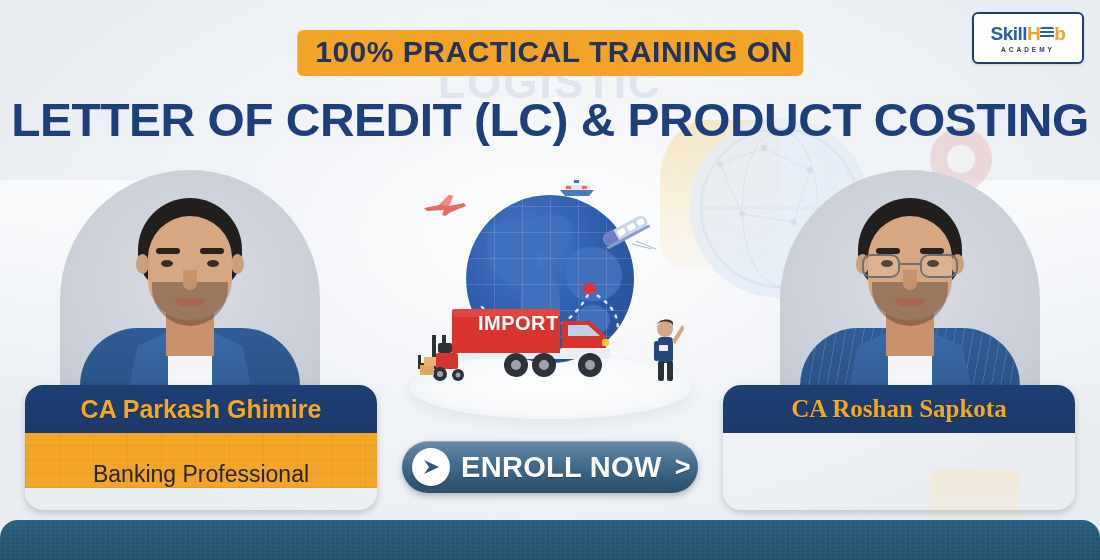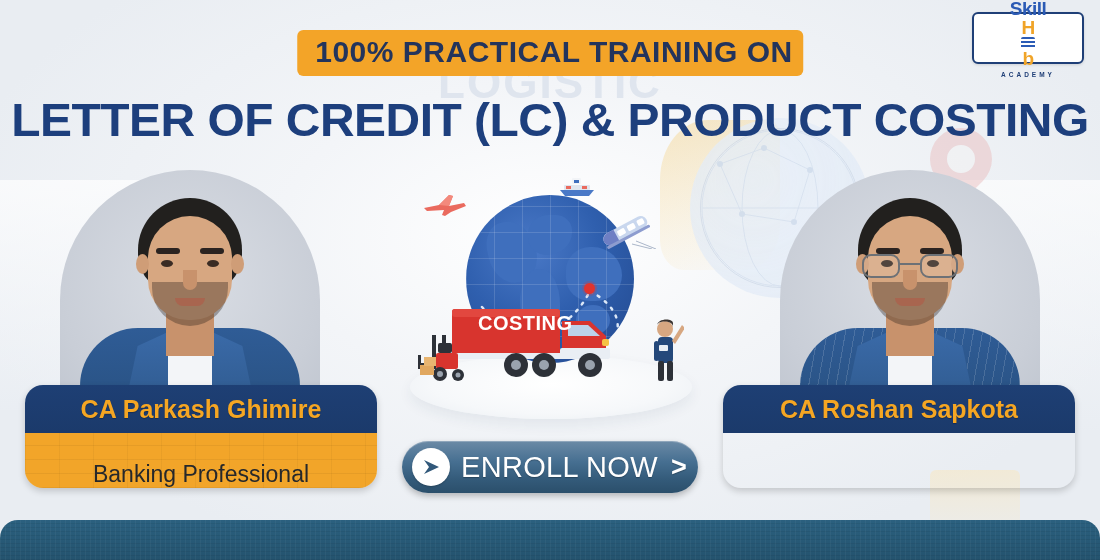--- a/index.html
+++ b/index.html
@@ -80,21 +80,21 @@
     width:112px; height:52px;
     background:#ffffff;
     border:2px solid #1f3f77;
     border-radius:6px;
     display:flex; flex-direction:column;
     align-items:center; justify-content:center;
     box-shadow:0 1px 3px rgba(0,0,0,.12);
   }
   .logo-word{
     font-size:19px; font-weight:bold; line-height:1;
-    letter-spacing:-.5px; display:flex; align-items:center;flex-direction:column;
+    letter-spacing:-.5px; display:flex; align-items:center;
   }
   .logo-skill{ color:#2b5bb5; }
   .logo-hub{ color:#f0a428; position:relative; }
   .logo-books{
     display:inline-block; width:14px; height:13px;
     background:
       linear-gradient(#2b5bb5 0 2px, transparent 2px 4px,
                       #2b5bb5 4px 6px, transparent 6px 8px,
                       #2b5bb5 8px 10px, transparent 10px 13px);
     border-radius:2px; margin:0 0px -1px 0px;
@@ -219,26 +219,26 @@
   }
   .p-stripes{
     position:absolute; bottom:0; left:50%; transform:translateX(-50%);
     width:220px; height:92px; border-radius:58px 58px 0 0;
     background:repeating-linear-gradient(100deg,
       rgba(255,255,255,.14) 0 1px, rgba(255,255,255,0) 1px 9px);
   }
 
   
   .nameplate{
-    position:absolute; top:385px; width:352px; height:103px;
+    position:absolute; top:385px; width:352px; height:125px;
     border-radius:18px; overflow:hidden;
     box-shadow:0 3px 7px rgba(0,0,0,.18);
   }
   .nameplate.left{ left:25px; }
-  .nameplate.right{ right:25px; }
+  .nameplate.right{ right:25px;font-family:Liberation Serif, serif; }
   .np-top{
     height:48px;
     background:linear-gradient(180deg,#1e3f74,#1b3a6b);
     color:#f5a623;
     font-size:25px; font-weight:bold;
     display:flex; align-items:center; justify-content:center;
     text-shadow:0 1px 1px rgba(0,0,0,.25);
   }
   .np-bot{
     height:55px;
@@ -329,21 +329,21 @@
     padding-left:10px;
     cursor:pointer;
   }
   .cta-play{
     width:38px;height:38px;border-radius:50%;
     background:#ffffff; flex:0 0 38px;
     display:flex; align-items:center; justify-content:center;
     box-shadow:0 1px 2px rgba(0,0,0,.2);
   }
   .cta-label{
-    color:#ffffff; font-size:29px; font-weight:normal; letter-spacing:.3px;
+    color:#ffffff; font-size:29px; font-weight:bold; letter-spacing:.3px;
     text-shadow:0 1px 1px rgba(0,0,0,.25);
     white-space:nowrap;
   }
   .cta-chev{
     color:#ffffff; font-size:27px; font-weight:bold; margin-left:2px;
     text-shadow:0 1px 1px rgba(0,0,0,.25);
   }
 
   
   .bottom-bar{
@@ -511,21 +511,21 @@
       <rect x="110" y="43" width="50" height="9" rx="2" fill="#e9eef4"></rect>
       <rect x="2" y="48" width="158" height="6" rx="2" fill="#e9eef4"></rect>
       <circle cx="66" cy="60" r="12" fill="#2d3138"></circle>
         <circle cx="66" cy="60" r="5" fill="#9aa3ae"></circle>
       <circle cx="94" cy="60" r="12" fill="#2d3138"></circle>
         <circle cx="94" cy="60" r="5" fill="#9aa3ae"></circle>
       <circle cx="140" cy="60" r="12" fill="#2d3138"></circle>
         <circle cx="140" cy="60" r="5" fill="#9aa3ae"></circle>
       <rect x="152" y="34" width="7" height="7" rx="2" fill="#f5c244"></rect>
     </svg>
-    <div class="import-label">COSTING</div>
+    <div class="import-label">IMPORT</div>
 
     <svg class="forklift" viewBox="0 0 56 56">
       <rect x="16" y="8" width="4" height="34" fill="#2d3138"></rect>
       <rect x="26" y="8" width="4" height="34" fill="#2d3138"></rect>
       <rect x="20" y="26" width="22" height="16" rx="2" fill="#d8342e"></rect>
       <rect x="22" y="16" width="14" height="10" rx="2" fill="#2d3138"></rect>
       <path d="M4 36 L16 36 L16 40 L4 40 Z" fill="#2d3138"></path>
       <rect x="2" y="28" width="3" height="14" fill="#2d3138"></rect>
       <circle cx="24" cy="47" r="7" fill="#2d3138"></circle>
         <circle cx="24" cy="47" r="3" fill="#9aa3ae"></circle>

